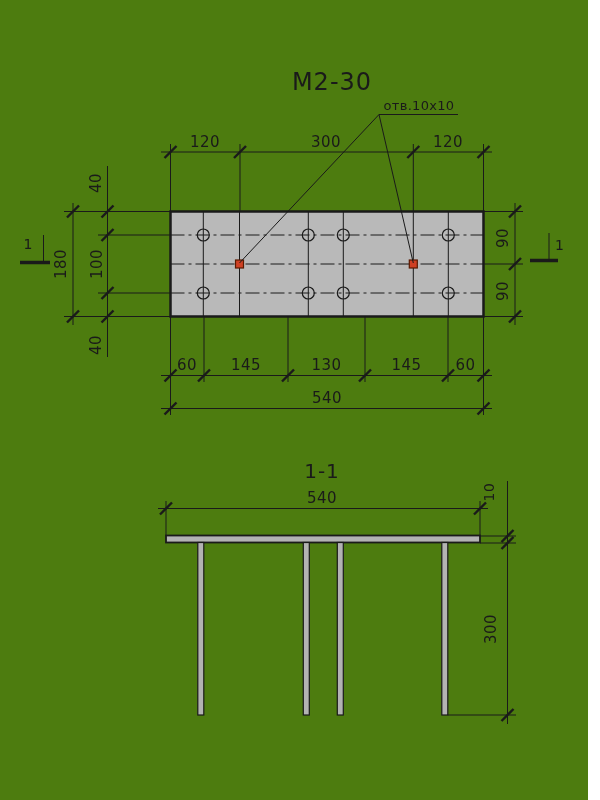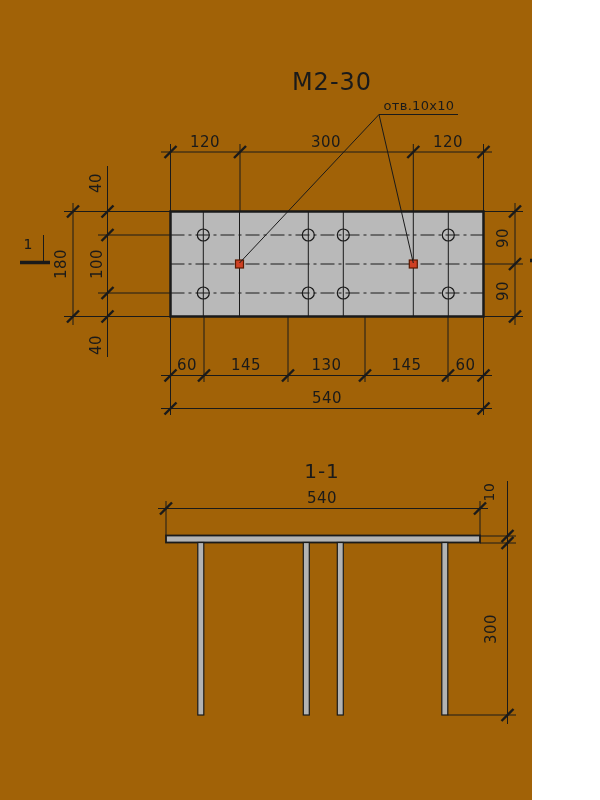--- a/index.html
+++ b/index.html
@@ -3,23 +3,23 @@
 <meta charset="utf-8">
 <style>
   html, body {
     margin: 0;
     padding: 0;
     background: #ffffff;
     font-family: "DejaVu Sans", sans-serif;
   }
   .canvas {
     position: relative;
-    width: 532px;
+    width: 588px;
     height: 800px;
-    background: #a16207;
+    background: #4d7c0f;
     overflow: hidden;
   }
   svg text {
     fill: #1a1a1a;
     font-family: "DejaVu Sans", sans-serif;
   }
   .dim-text   { font-size: 15px; letter-spacing: 0.5px; }
   .dim-text-sm{ font-size: 14px; letter-spacing: 0.5px; }
   .title-text { font-size: 24px; letter-spacing: 1px; }
   .sect-title { font-size: 20px; letter-spacing: 1px; }

